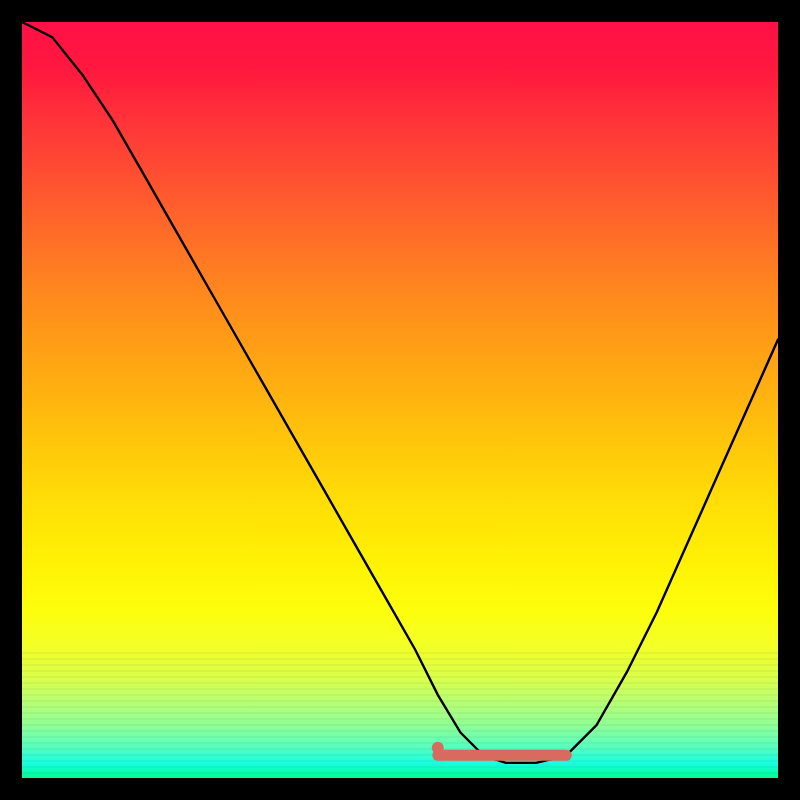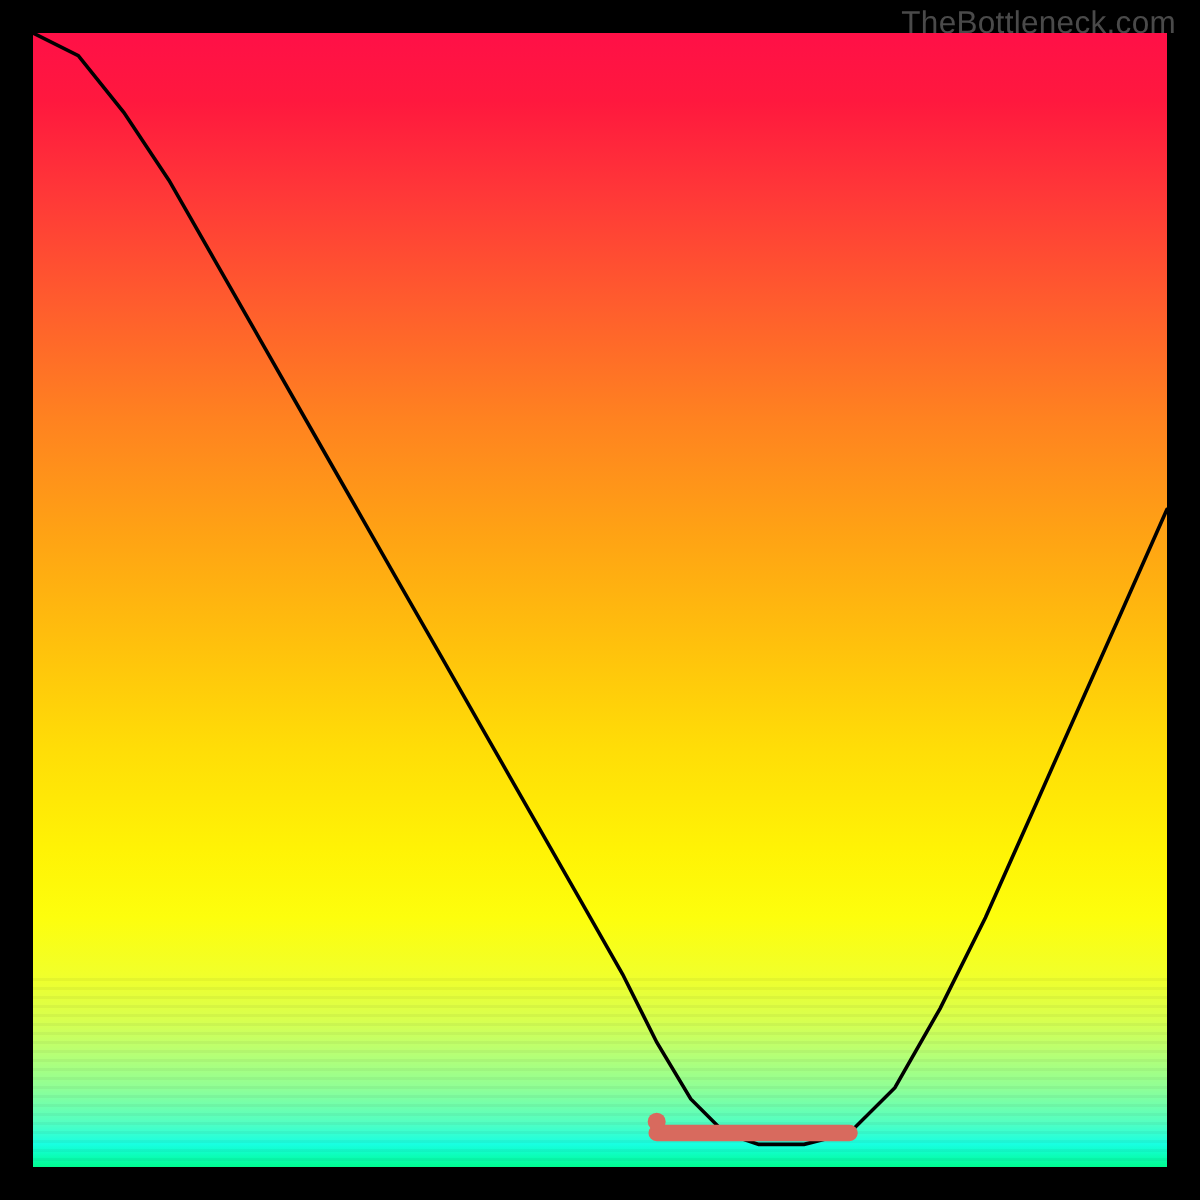--- a/index.html
+++ b/index.html
@@ -78,21 +78,20 @@
     color: #4a4a4a;
     font-size: 21px;
     font-weight: 500;
     letter-spacing: 0.2px;
   }
 </style>
 </head>
 <body>
 
 <div class="frame">
-  <div class="watermark">TheBottleneck.com</div>
 
   <div class="plot-area">
     <div class="gradient"></div>
     <div class="banding"></div>
     <svg class="curve-svg" viewBox="0 0 756 756" preserveAspectRatio="none">
       <path id="curve-path" fill="none" stroke="#000" stroke-width="2.4" stroke-linecap="round" d="M0.0 0.0 L30.2 15.1 L60.5 52.9 L90.7 98.3 L121.0 151.2 L151.2 204.1 L181.4 257.0 L211.7 310.0 L241.9 362.9 L272.2 415.8 L302.4 468.7 L332.6 521.6 L362.9 574.6 L393.1 627.5 L415.8 672.8 L438.5 710.6 L461.2 733.3 L483.8 740.9 L514.1 740.9 L544.3 733.3 L574.6 703.1 L604.8 650.2 L635.0 589.7 L665.3 521.6 L695.5 453.6 L725.8 385.6 L756.0 317.5"></path>
       <line id="marker-band" stroke="#d86a5e" stroke-width="11" stroke-linecap="round" x1="415.8" x2="544.3199999999999" y1="733.32" y2="733.32"></line>
       <circle id="marker-dot" r="6" fill="#d86a5e" cx="415.8" cy="725.76"></circle>
     </svg>
   </div>

